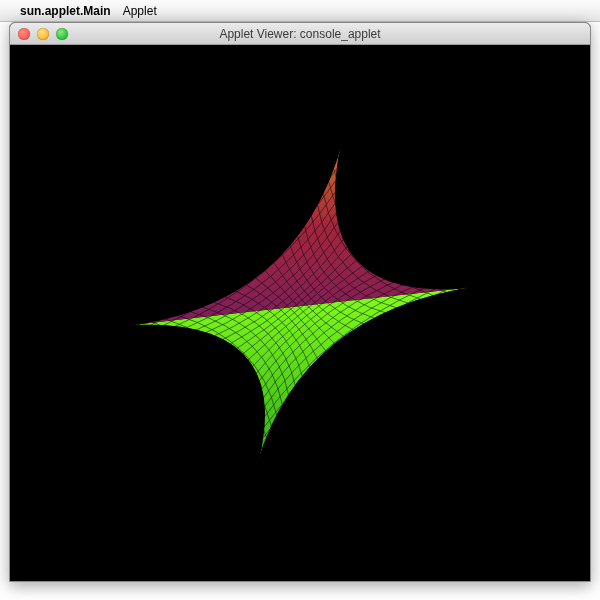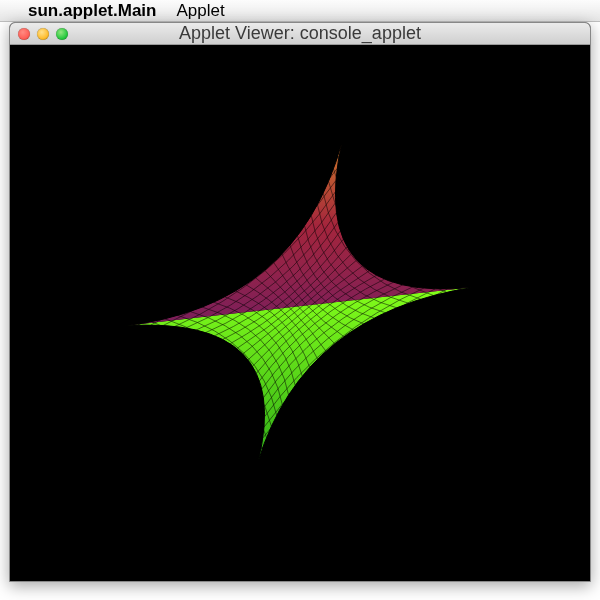--- a/index.html
+++ b/index.html
@@ -4,23 +4,23 @@
 <style>
   * { box-sizing: border-box; margin: 0; padding: 0; }
   html, body { width: 600px; height: 600px; overflow: hidden; font-family: "Lucida Grande", "Helvetica Neue", Arial, sans-serif; background: #fff; }
   
   
   .menubar {
     width: 100%; height: 22px;
     background: linear-gradient(#fcfcfc, #e6e6e6);
     border-bottom: 1px solid #bfbfbf;
     display: flex; align-items: center;
-    font-size: 17px; color: #000;
+    font-size: 12px; color: #000;
     padding: 0 8px;
-    gap: 20px;
+    gap: 12px;
   }
   .menubar .apple { font-size: 15px; line-height: 1; }
   .menubar .app-name { font-weight: bold; }
   .menubar .menu-item { }
   
   
   .window {
     position: absolute;
     left: 9px; top: 22px;
     width: 582px; height: 560px;
@@ -29,21 +29,21 @@
     box-shadow: 0 4px 16px rgba(0,0,0,.35);
     overflow: hidden;
     border: 1px solid #888;
   }
   .titlebar {
     height: 22px;
     background: linear-gradient(#ebebeb, #cfcfcf);
     border-bottom: 1px solid #9a9a9a;
     display: flex; align-items: center;
     position: relative;
-    font-size: 18px; color: #3a3a3a;
+    font-size: 12px; color: #3a3a3a;
   }
   .traffic {
     display: flex; gap: 7px; margin-left: 8px;
   }
   .traffic span {
     width: 12px; height: 12px; border-radius: 50%;
     display: inline-block;
     box-shadow: inset 0 0 1px rgba(0,0,0,.5), 0 0 1px rgba(0,0,0,.2);
   }
   .tl-close   { background: radial-gradient(circle at 40% 35%, #ff8b82, #ff5f57 60%, #d0382e); }

